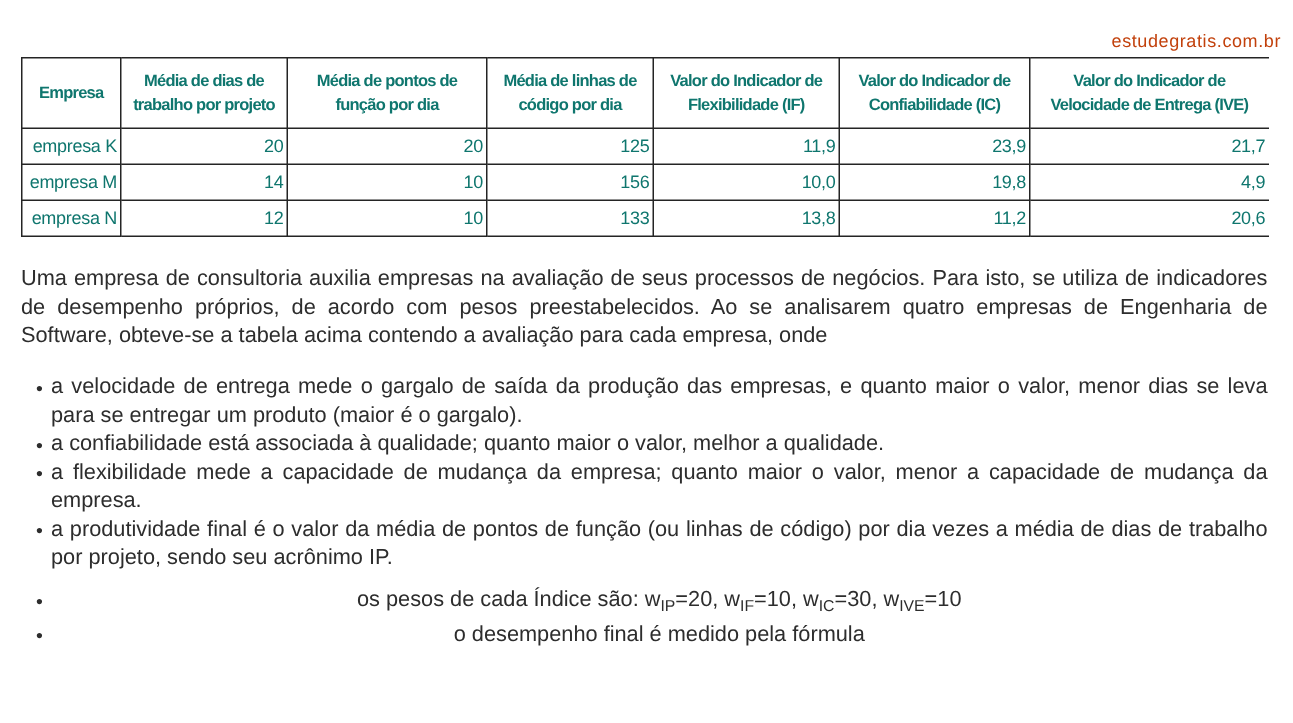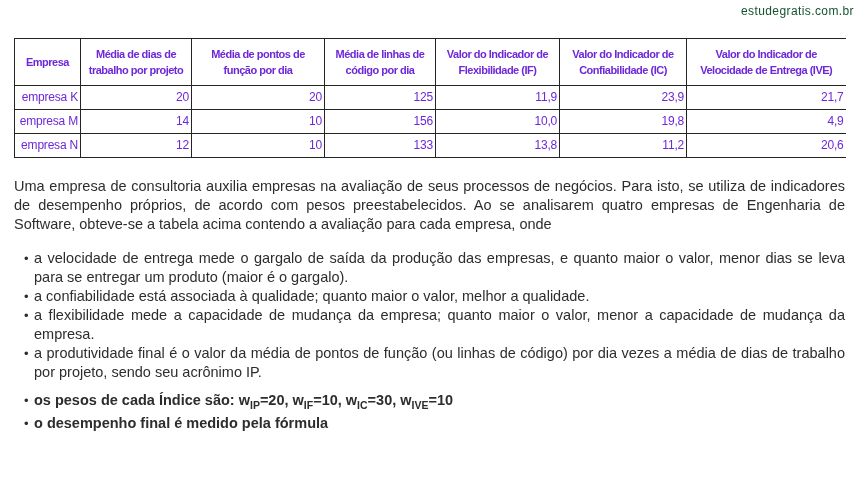--- a/index.html
+++ b/index.html
@@ -1,46 +1,46 @@
 <!DOCTYPE html>
 <html lang="pt-BR"><head>
 <meta charset="utf-8">
 <style>
   html,body { margin:0; padding:0; background:#ffffff; }
   .page {
     position:relative; width:862px; height:482px; background:#ffffff;
     overflow:hidden; font-family:"Liberation Sans", sans-serif; color:#2d2d2d;
   }
   .watermark {
-    position:absolute; top:4px; right:8px;
-    font-size:12px; letter-spacing:.4px; color:#14532d;
+    position:absolute; top:20px; right:8px;
+    font-size:12px; letter-spacing:.4px; color:#c2410c;
   }
   table.indicators {
     border-collapse:collapse; table-layout:fixed;
-    width:831px; margin:38px 0 2px 14px; color:#6d28d9;
+    width:831px; margin:38px 0 2px 14px; color:#0f766e;
   }
   .indicators th, .indicators td { border:1.5px solid #242424; }
   .indicators th:last-child, .indicators td:last-child { border-right:none; }
   .indicators th {
     font-weight:bold; font-size:11px; letter-spacing:-0.5px;
     line-height:16px; padding:7px 2px; text-align:center; vertical-align:middle;
   }
   .indicators td {
     font-size:12px; letter-spacing:-0.2px; line-height:17px;
     padding:3px 2px; text-align:right; vertical-align:middle;
   }
   .content { width:831px; margin:19px 26px 0 14px; font-size:14.5px; line-height:19px; }
   .para { text-align:justify; }
   .bullets { margin-top:15px; }
   .bullet { display:flex; }
   .bullet-marker { flex:none; width:20px; padding-left:10px; box-sizing:border-box; font-size:13px; }
   .bullet-text { flex:1; text-align:justify; }
   .bullet-g2 { margin-top:9px; }
   .bullet-g3 { margin-top:4px; }
-  .bullet-g2 .bullet-text, .bullet-g3 .bullet-text { text-align:left;font-weight:bold; }
+  .bullet-g2 .bullet-text, .bullet-g3 .bullet-text { text-align:center; }
   .formula-line { padding-left:34px; text-align:left; }
   sub { font-size:10.5px; line-height:0; vertical-align:-3.5px; letter-spacing:0; }
 </style>
 </head>
 <body>
 
 <div class="page">
 
   <div class="watermark">estudegratis.com.br</div>
 

